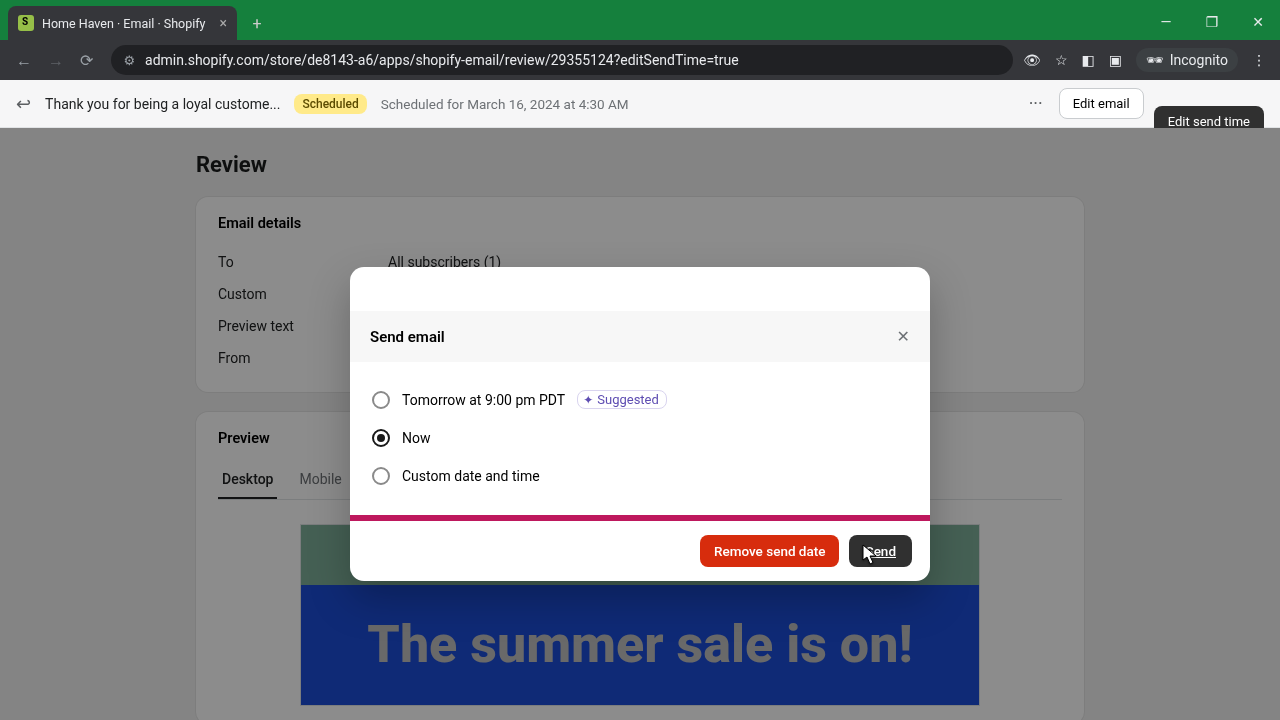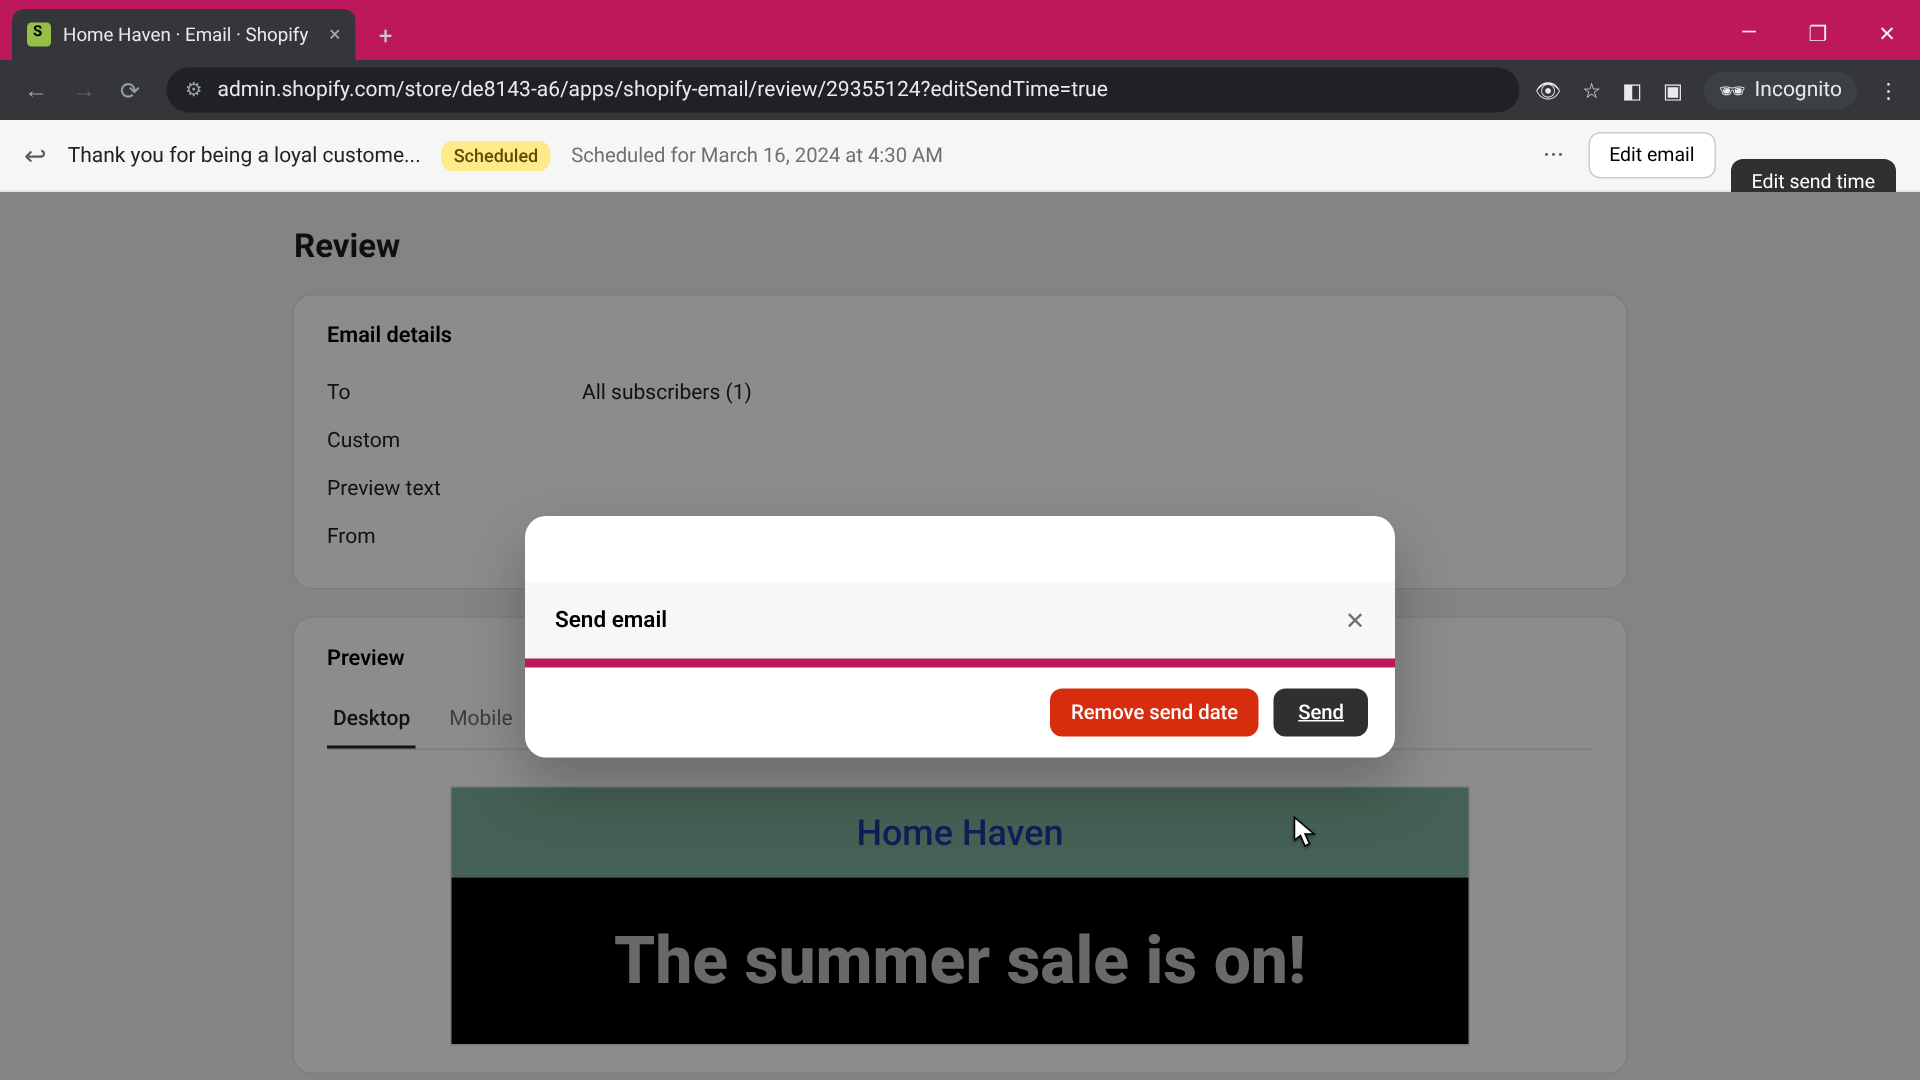--- a/index.html
+++ b/index.html
@@ -1,19 +1,19 @@
 <!DOCTYPE html>
 <html><head>
 <meta charset="utf-8">
 <style>
 * { box-sizing: border-box; margin: 0; padding: 0; font-family: -apple-system, BlinkMacSystemFont, "Segoe UI", Roboto, sans-serif; }
 body { width: 1280px; height: 720px; overflow: hidden; background: #fff; }
 
 
-.browser-chrome { background: #be185d; color: #e8eaed; }
+.browser-chrome { background: #15803d; color: #e8eaed; }
 .tab-bar { height: 40px; display: flex; align-items: flex-end; padding-left: 8px; }
 .tab { background: #35363a; height: 34px; border-radius: 8px 8px 0 0; display: flex; align-items: center; padding: 0 10px; gap: 8px; font-size: 12.5px; color: #e8eaed; max-width: 230px; }
 .tab .favicon { width: 16px; height: 16px; background: #96bf48; border-radius: 3px; position: relative; }
 .tab .favicon::after { content: "S"; color: #000; font-weight: bold; font-size: 10px; position: absolute; top: 1px; left: 4px; }
 .tab .close { font-size: 14px; margin-left: 6px; cursor: pointer; color: #aaa; }
 .new-tab { width: 28px; height: 28px; display: flex; align-items: center; justify-content: center; font-size: 16px; color: #ccc; cursor: pointer; margin: 0 0 3px 6px; }
 .window-controls { margin-left: auto; display: flex; gap: 2px; height: 36px; align-items: center; }
 .window-controls div { width: 44px; height: 32px; display: flex; align-items: center; justify-content: center; font-size: 14px; color: #e8eaed; cursor: pointer; }
 
 .addr-bar { background: #35363a; height: 40px; display: flex; align-items: center; padding: 0 8px; gap: 10px; }
@@ -46,21 +46,21 @@
 .detail-row .label { width: 170px; color: #202223; }
 .detail-row .value { color: #202223; text-align: center; }
 
 .preview-tabs { display: flex; gap: 18px; margin-top: 10px; border-bottom: 1px solid #e1e3e5; }
 .preview-tabs .ptab { padding: 10px 4px; font-size: 14px; cursor: pointer; color: #6d7175; border-bottom: 2px solid transparent; }
 .preview-tabs .ptab.active { color: #202223; border-bottom-color: #202223; font-weight: 500; }
 
 .email-preview { margin: 24px auto 0; width: 680px; border: 1px solid #e1e3e5; }
 .email-hero-top { background: #7fb09a; text-align: center; padding: 16px 0; }
 .email-hero-top .brand { color: #1a3d9e; font-size: 24px; font-weight: 500; }
-.email-hero-bottom { background: #000000; color: #c0c0c0; text-align: center; padding: 30px 28px; font-size: 44px; font-weight: 800; line-height: 1.15; }
+.email-hero-bottom { background: #1d4ed8; color: #c0c0c0; text-align: center; padding: 30px 28px; font-size: 52px; font-weight: 800; line-height: 1.15; }
 
 
 .dim { position: absolute; inset: 0; background: rgba(0,0,0,0.45); }
 
 
 .modal-wrap { position: absolute; inset: 0; display: flex; align-items: center; justify-content: center; }
 .modal { width: 580px; background: #fff; border-radius: 14px; box-shadow: 0 18px 40px rgba(0,0,0,0.25); overflow: hidden; }
 .modal-header { display: flex; align-items: center; justify-content: space-between; padding: 16px 20px; background: #f7f7f7; margin-top: 44px; }
 .modal-header h2 { font-size: 15px; font-weight: 600; }
 .modal-header .close { cursor: pointer; color: #6d7175; font-size: 16px; }
@@ -173,20 +173,38 @@
   </div>
 
   <div class="dim"></div>
 
   <div class="modal-wrap">
     <div class="modal">
       <div class="modal-header">
         <h2>Send email</h2>
         <span class="close">✕</span>
       </div>
+      <div class="modal-body">
+        <div class="radio-row">
+          <span class="radio"></span>
+          <span>Tomorrow at 9:00 pm PDT</span>
+          <span class="suggested-badge">
+            <span class="sparkle">✦</span>
+            <span>Suggested</span>
+          </span>
+        </div>
+        <div class="radio-row">
+          <span class="radio selected"></span>
+          <span>Now</span>
+        </div>
+        <div class="radio-row">
+          <span class="radio"></span>
+          <span>Custom date and time</span>
+        </div>
+      </div>
       <div class="modal-footer">
         <button class="btn-danger">Remove send date</button>
         <button class="btn-send">Send</button>
       </div>
     </div>
   </div>
 
   <div class="cursor" style="left:862px; top:416px">
     <svg viewBox="0 0 18 22" width="18" height="22">
         <path d="M1 1 L1 16 L5 13 L8 20 L11 18.5 L8 12 L14 12 Z" fill="#fff" stroke="#000" stroke-width="1"></path>

